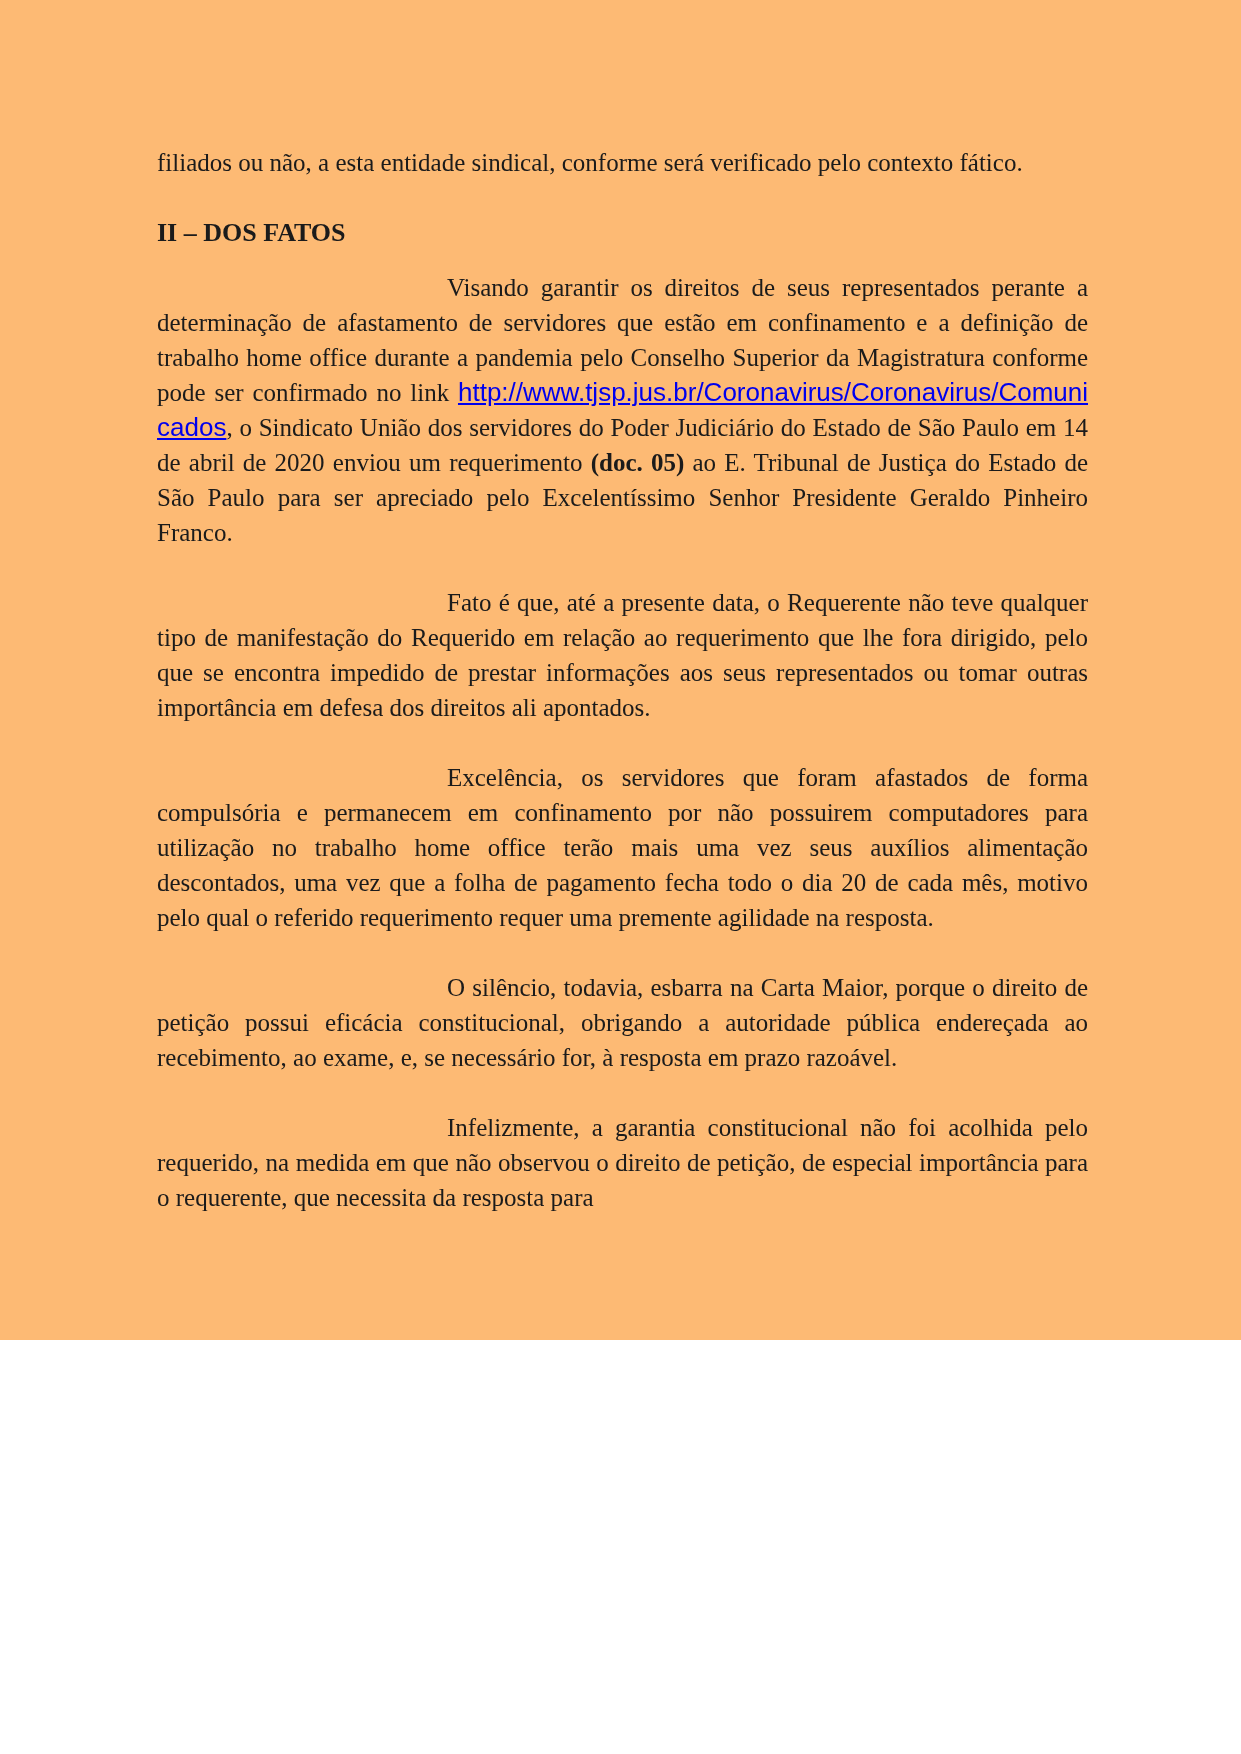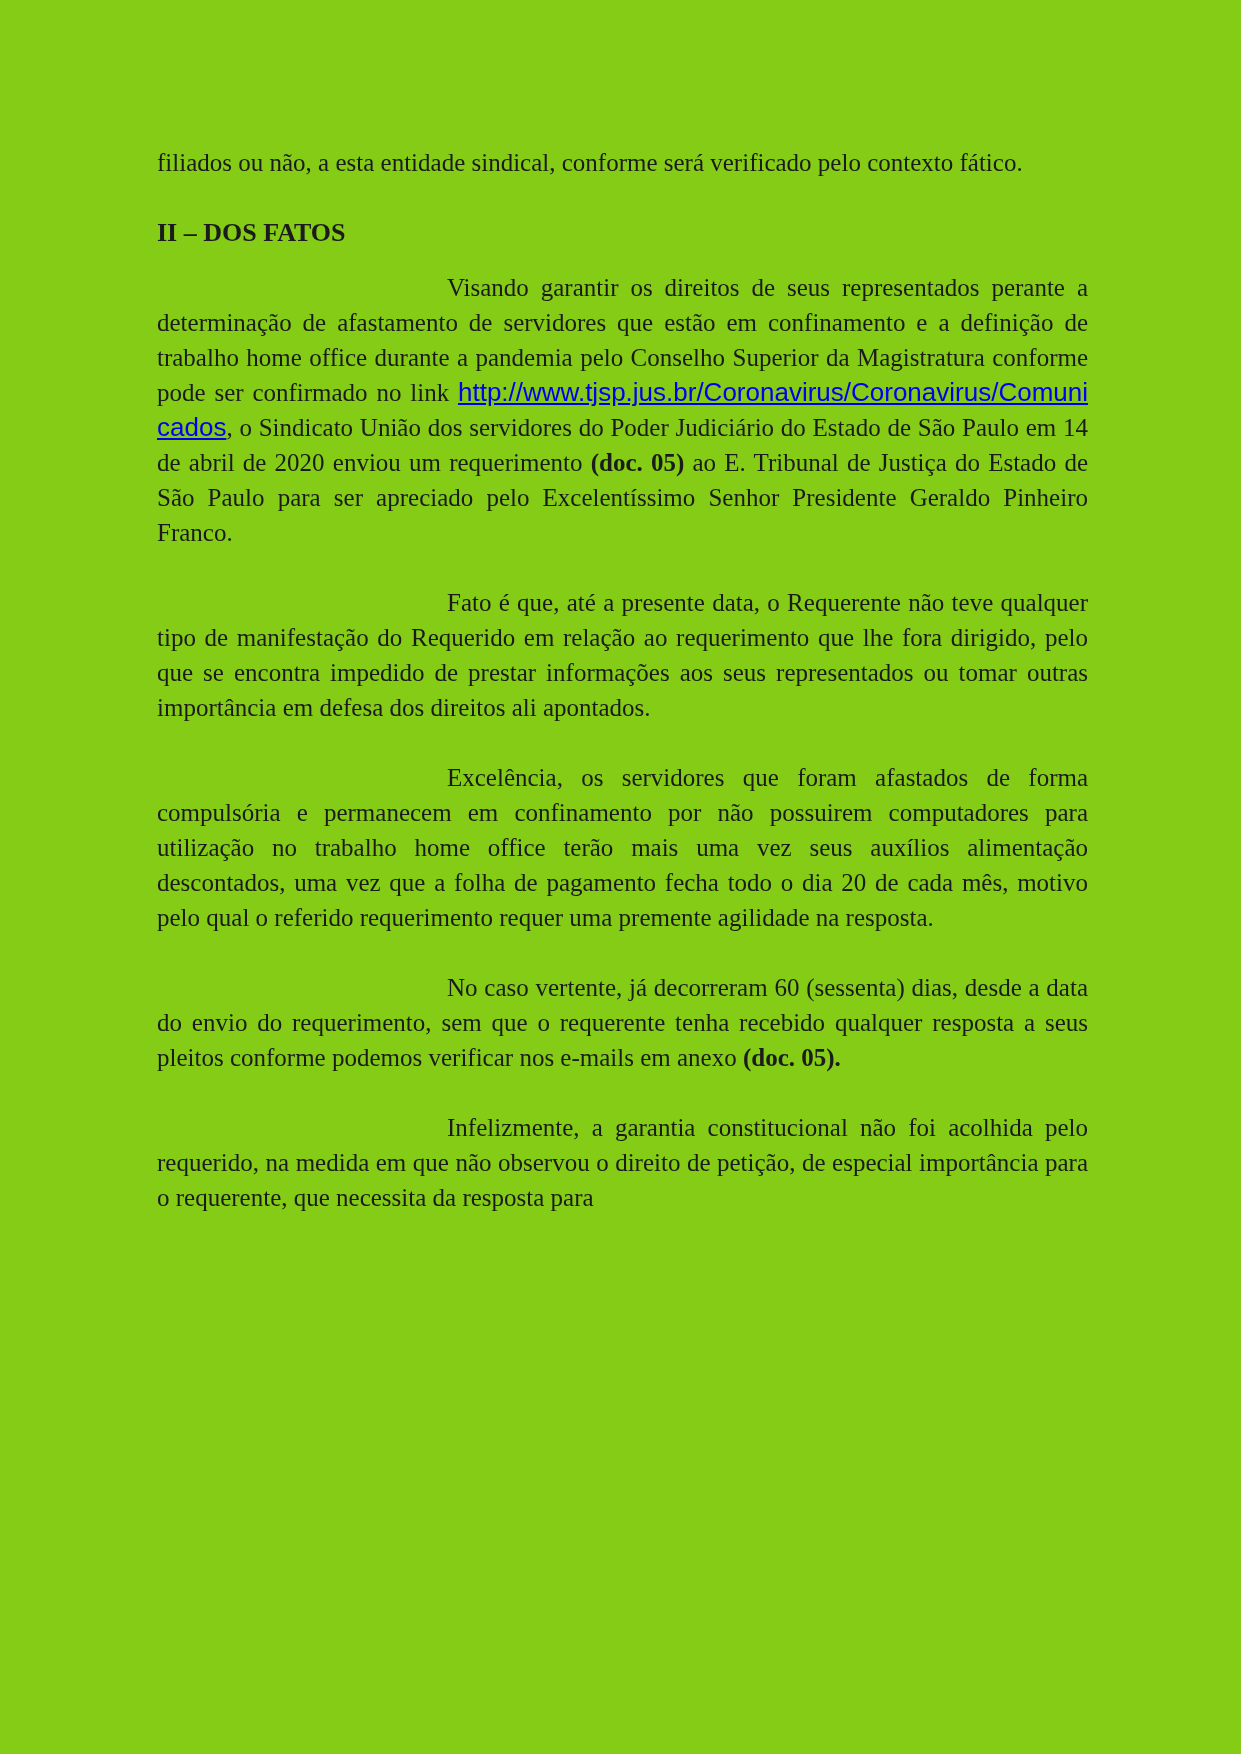--- a/index.html
+++ b/index.html
@@ -5,22 +5,22 @@
 <style>
   * { box-sizing: border-box; }
   html, body {
     margin: 0;
     padding: 0;
     background: #ffffff;
   }
   .page {
     position: relative;
     width: 1241px;
-    height: 1754px;
-    background: #84cc16;
+    height: 1340px;
+    background: #fdba74;
     overflow: hidden;
   }
   .doc-content {
     position: absolute;
     left: 157px;
     top: 145px;
     width: 931px;
     font-family: "Liberation Serif", "DejaVu Serif", serif;
     font-size: 25px;
     line-height: 35px;
@@ -55,16 +55,16 @@
 </head>
 <body>
 
 <div class="page">
   <div class="doc-content" id="doc-body" style="color: rgb(27, 27, 27);">
       <p class="doc-para"><span>filiados ou não, a esta entidade sindical, conforme será verificado pelo contexto fático.</span></p>
       <h2 class="doc-heading"><span>II – DOS FATOS</span></h2>
       <p class="doc-para indent"><span>Visando garantir os direitos de seus representados perante a determinação de afastamento de servidores que estão em confinamento e a definição de trabalho home office durante a pandemia pelo Conselho Superior da Magistratura conforme pode ser confirmado no link </span><a href="#" class="doc-link" style="color: rgb(0, 0, 238);">http://www.tjsp.jus.br/Coronavirus/Coronavirus/Comunicados</a><span>, o Sindicato União dos servidores do Poder Judiciário do Estado de São Paulo em 14 de abril de 2020 enviou um requerimento </span><span class="bold-run">(doc. 05)</span><span> ao E. Tribunal de Justiça do Estado de São Paulo para ser apreciado pelo Excelentíssimo Senhor Presidente Geraldo Pinheiro Franco.</span></p>
       <p class="doc-para indent"><span>Fato é que, até a presente data, o Requerente não teve qualquer tipo de manifestação do Requerido em relação ao requerimento que lhe fora dirigido, pelo que se encontra impedido de prestar informações aos seus representados ou tomar outras importância em defesa dos direitos ali apontados.</span></p>
       <p class="doc-para indent"><span>Excelência, os servidores que foram afastados de forma compulsória e permanecem em confinamento por não possuirem computadores para utilização no trabalho home office terão mais uma vez seus auxílios alimentação descontados, uma vez que a folha de pagamento fecha todo o dia 20 de cada mês, motivo pelo qual o referido requerimento requer uma premente agilidade na resposta.</span></p>
-      <p class="doc-para indent"><span>No caso vertente, já decorreram 60 (sessenta) dias, desde a data do envio do requerimento, sem que o requerente tenha recebido qualquer resposta a seus pleitos conforme podemos verificar nos e-mails em anexo </span><span class="bold-run">(doc. 05).</span></p>
+      <p class="doc-para indent"><span>O silêncio, todavia, esbarra na Carta Maior, porque o direito de petição possui eficácia constitucional, obrigando a autoridade pública endereçada ao recebimento, ao exame, e, se necessário for, à resposta em prazo razoável.</span></p>
       <p class="doc-para indent"><span>Infelizmente, a garantia constitucional não foi acolhida pelo requerido, na medida em que não observou o direito de petição, de especial importância para o requerente, que necessita da resposta para</span></p>
     </div>
 </div>
 
 </body></html>

